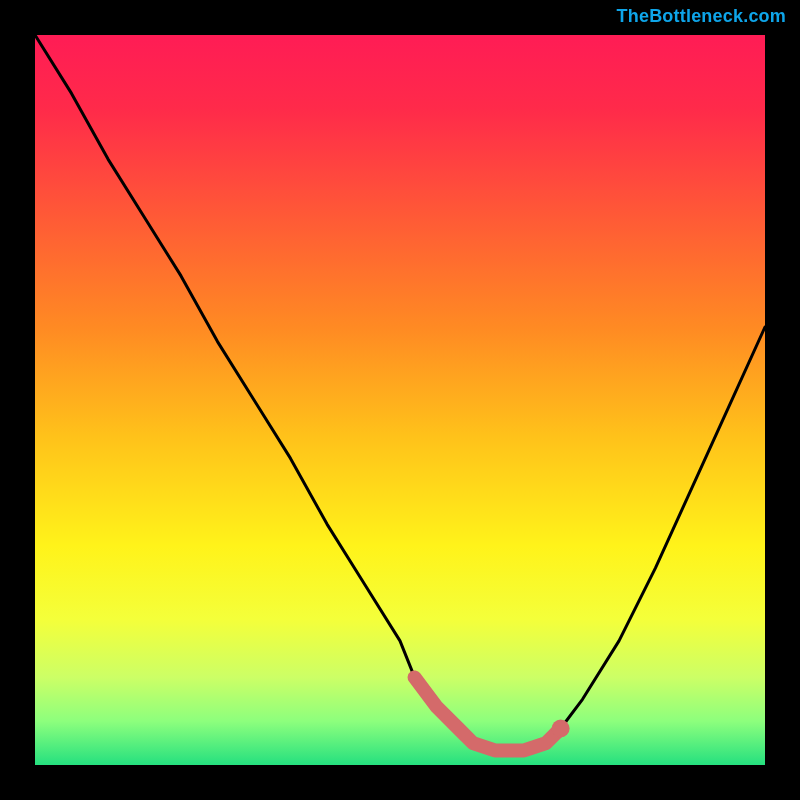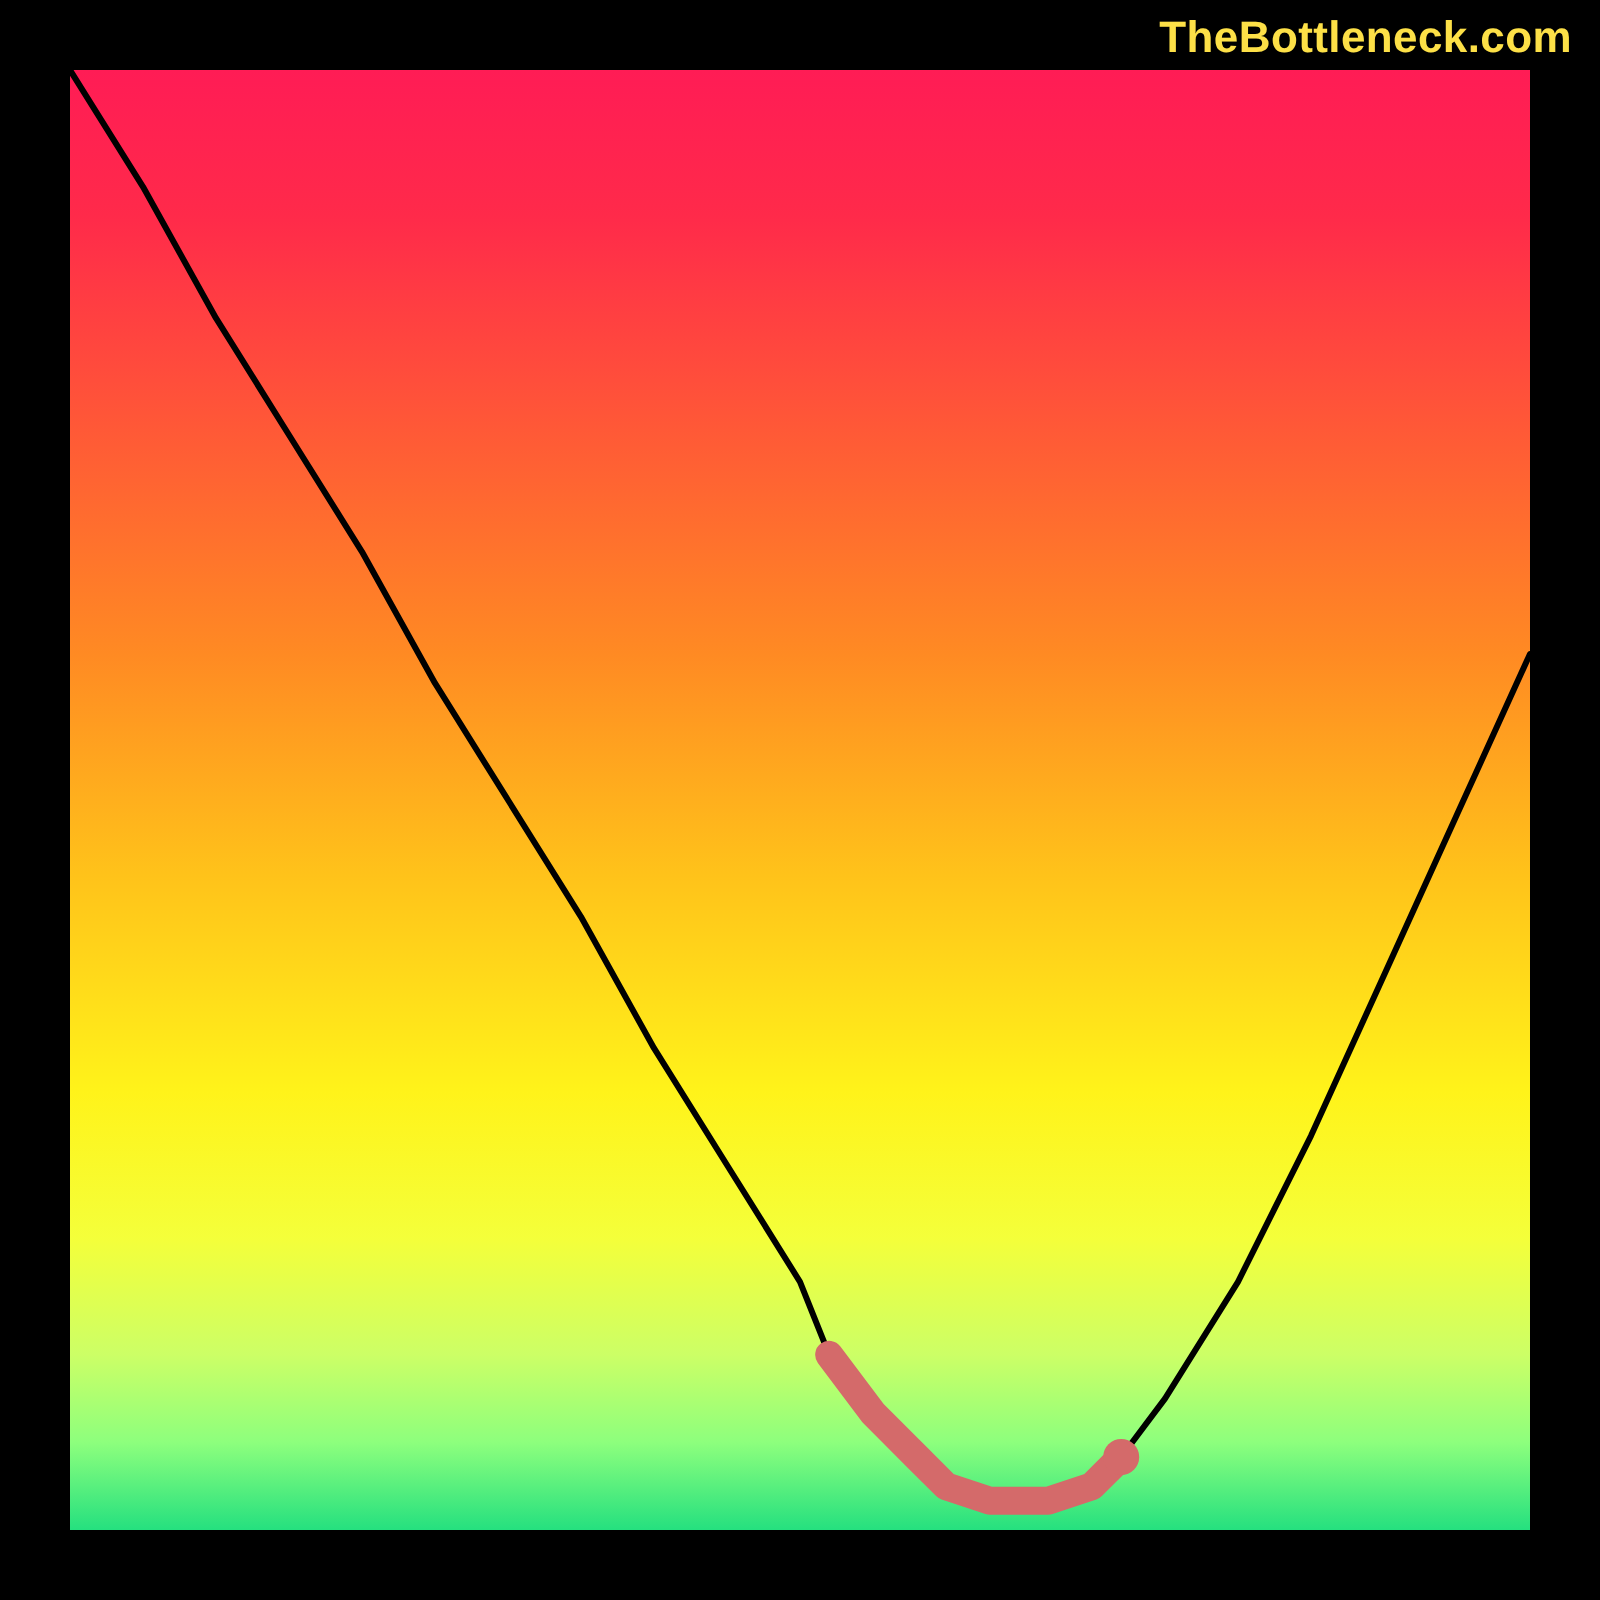--- a/index.html
+++ b/index.html
@@ -21,23 +21,23 @@
     position: absolute;
     left: 35px;
     top: 35px;
     width: 730px;
     height: 730px;
   }
   .watermark {
     position: absolute;
     top: 6px;
     right: 14px;
-    font-size: 22px;
+    font-size: 18px;
     font-weight: 600;
-    color: #fde047;
+    color: #0ea5e9;
     letter-spacing: 0.2px;
     user-select: none;
   }
   svg { display: block; }
 </style>
 </head>
 <body>
 
 <div class="frame">
 

